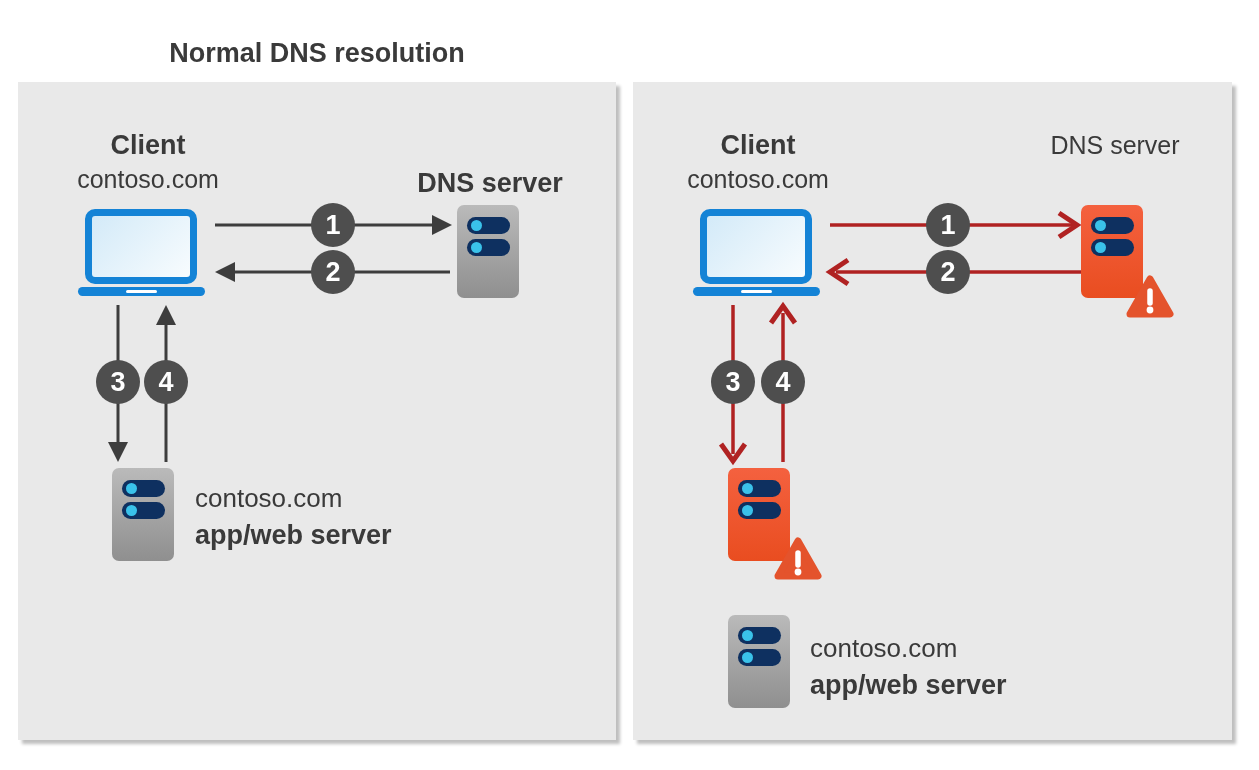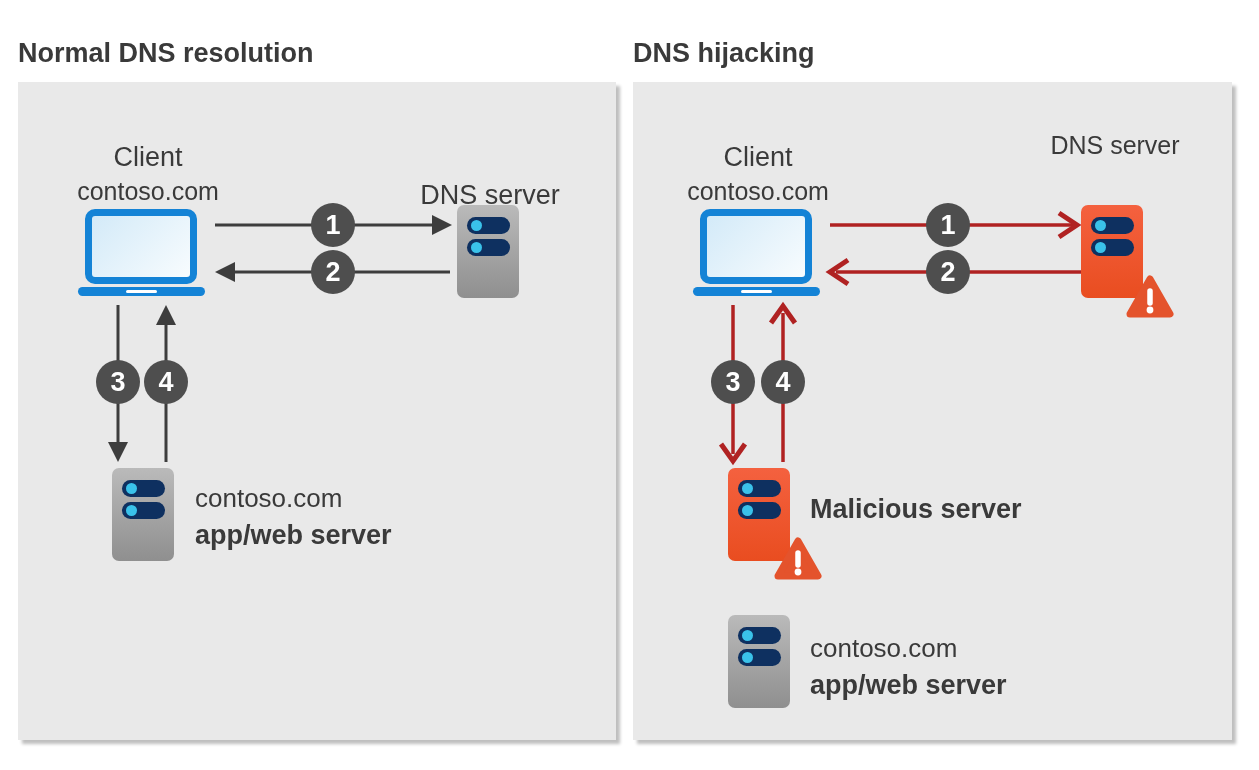--- a/index.html
+++ b/index.html
@@ -2,21 +2,21 @@
 <html style="--panel-bg: #e9e9e9; --text: #3a3a3a; --blue: #1483d6; --navy: #0e3060; --cyan: #3ac2ea; --server-gray-top: #bababa; --server-gray-bottom: #8f8f8f; --server-orange-top: #f4613f; --server-orange-bottom: #e94d20; --warning-orange: #e4532c; --arrow-dark: #3d3d3d; --arrow-red: #b02222; --badge-bg: #4e4e4e;"><head>
 <meta charset="utf-8">
 <style>
   html,body { margin:0; padding:0; background:#ffffff; }
   .canvas {
     position:relative; width:1259px; height:770px; background:#ffffff;
     font-family:"Liberation Sans", sans-serif; color:var(--text,#3a3a3a);
     overflow:hidden;
   }
   .panel-title {
-    position:absolute; top:36px; text-align:left;
+    position:absolute; top:36px; text-align:center;
     font-size:27px; font-weight:bold; line-height:34px; color:var(--text,#3a3a3a);
   }
   .panel-title.left  { left:18px;  width:598px; }
   .panel-title.right { left:633px; width:599px; }
 
   .panel {
     position:absolute; top:82px; height:658px;
     background:var(--panel-bg,#e9e9e9);
     box-shadow:4px 4px 3px rgba(0,0,0,0.25);
   }
@@ -24,21 +24,21 @@
   .panel.right { left:633px; width:599px; }
 
   .arrow-layer { position:absolute; left:0; top:0; width:100%; height:100%; pointer-events:none; }
   .arrow-dark-line { stroke:var(--arrow-dark,#3d3d3d); stroke-width:3; }
   .arrow-dark-head { fill:var(--arrow-dark,#3d3d3d); }
   .arrow-red-line  { stroke:var(--arrow-red,#b02222); stroke-width:3.5; }
   .arrow-red-head  { stroke:var(--arrow-red,#b02222); stroke-width:5; fill:none; }
 
   .label-center { position:absolute; text-align:center; }
   .label-left   { position:absolute; text-align:left; }
-  .t-bold { font-size:27px; font-weight:normal; line-height:34px; white-space:nowrap;margin-top:12px; }
+  .t-bold { font-size:27px; font-weight:bold; line-height:34px; white-space:nowrap; }
   .t-reg  { font-size:25px; font-weight:normal; line-height:34px; white-space:nowrap; }
   .t-bold-lg { font-size:27px; font-weight:bold; line-height:37px; white-space:nowrap; }
   .t-reg-lg  { font-size:26px; font-weight:normal; line-height:37px; white-space:nowrap; }
 
   
   .laptop { position:absolute; width:127px; height:87px; }
   .laptop .screen {
     position:absolute; left:7px; top:0; width:112px; height:75px; box-sizing:border-box;
     border:7px solid var(--blue,#1483d6); border-radius:10px;
     background:linear-gradient(135deg,#d3eaf8 0%, #f8fcfe 100%);
@@ -75,21 +75,20 @@
     font-size:27px; font-weight:bold;
     display:flex; align-items:center; justify-content:center;
   }
 </style>
 </head>
 <body>
 
 <div class="canvas">
 
   <div class="panel-title left">Normal DNS resolution</div>
-  <div class="panel-title right">DNS hijacking</div>
 
   <div class="panel left">
 
     <svg class="arrow-layer" viewBox="0 0 598 658">
 
       <line class="arrow-dark-line" x1="197" y1="143" x2="416" y2="143"></line>
       <polygon class="arrow-dark-head" points="434,143 414,133 414,153"></polygon>
 
       <line class="arrow-dark-line" x1="432" y1="190" x2="215" y2="190"></line>
       <polygon class="arrow-dark-head" points="197,190 217,180 217,200"></polygon>
@@ -196,21 +195,20 @@
       <div class="pill p2">
           <div class="dot"></div>
         </div>
     </div>
     <svg class="warn" style="left:141px; top:454px;" viewBox="0 0 48 44">
       <polygon points="24,5 44,40 4,40" fill="var(--warning-orange,#e4532c)" stroke="var(--warning-orange,#e4532c)" stroke-width="7" stroke-linejoin="round"></polygon>
       <line x1="24" y1="17" x2="24" y2="29" stroke="#ffffff" stroke-width="5.5" stroke-linecap="round"></line>
       <circle cx="24" cy="36" r="3.4" fill="#ffffff"></circle>
     </svg>
 
-    <div class="label-left t-bold-lg" style="left:177px; top:409px;">Malicious server</div>
 
     <div class="server gray" style="left:95px; top:533px;">
       <div class="pill p1">
           <div class="dot"></div>
         </div>
       <div class="pill p2">
           <div class="dot"></div>
         </div>
     </div>
 

